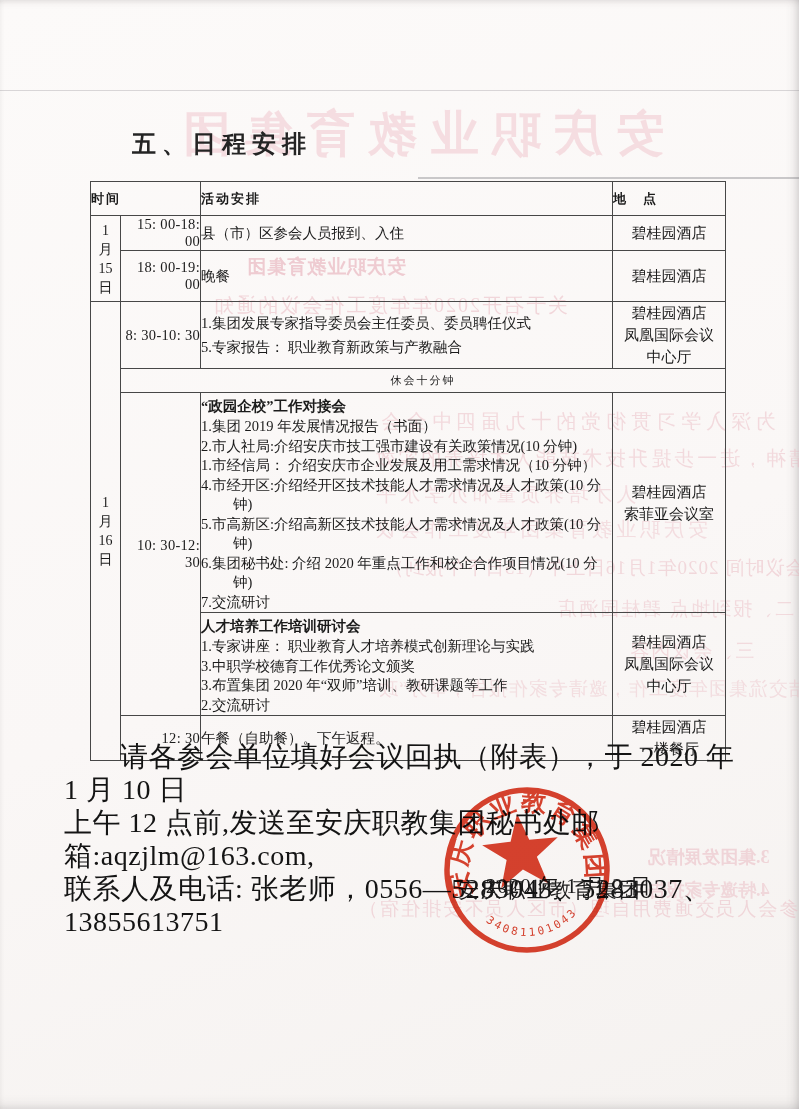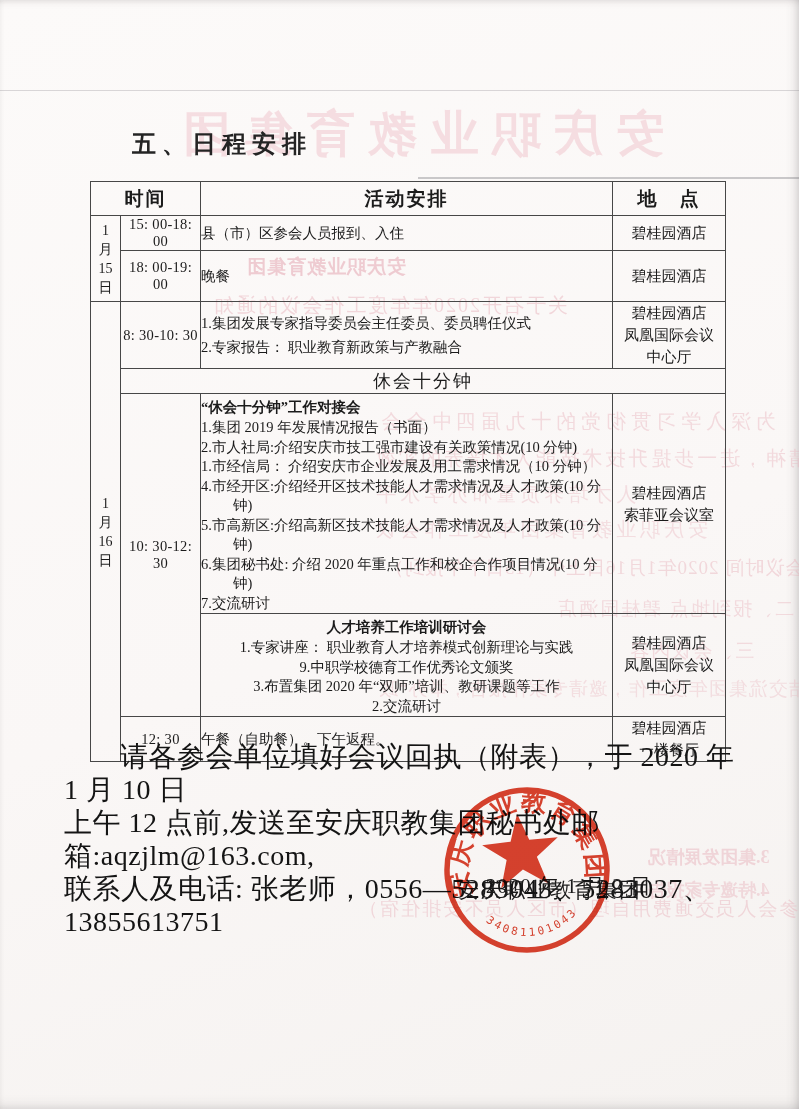--- a/index.html
+++ b/index.html
@@ -33,31 +33,31 @@
   .g12{left:648px;top:878px;font-size:18px;font-weight:bold;opacity:.4;}
   .g13{left:58px;top:896px;width:740px;font-size:19px;letter-spacing:2px;opacity:.42;}
   
   .content{position:relative;z-index:2;}
   .section-title{position:absolute;left:132px;top:128px;font-size:24px;font-weight:bold;
                  letter-spacing:6px;color:#242424;}
   table.schedule{position:absolute;left:90px;top:181px;border-collapse:collapse;table-layout:fixed;
                  width:635px;font-size:14.5px;color:#1b1b1b;}
   table.schedule td{border:1.5px solid #474747;padding:0;vertical-align:middle;background:transparent;}
   .col-date{width:30px;}.col-time{width:80px;}.col-act{width:412px;}.col-loc{width:113px;}
-  td.hdr{height:33px;text-align:center;font-weight:bold;font-size:19px;letter-spacing:2px;}
+  td.hdr{height:33px;text-align:left;font-weight:bold;font-size:13px;letter-spacing:2px;}
   td.date-cell{text-align:center;white-space:pre-line;line-height:19px;font-size:14px;}
-  td.time-cell{text-align:center;font-size:14.5px;letter-spacing:.3px;}
+  td.time-cell{text-align:right;font-size:14.5px;letter-spacing:.3px;}
   td.act-cell{padding:3px 8px 3px 10px;}
   td.loc-cell{text-align:center;white-space:pre-line;line-height:22px;font-size:15px;}
   tr.r1>td{height:26px;}
   tr.r2>td{height:50px;}
   tr.r3>td{height:58px;}
-  tr.rbreak>td{height:23px;text-align:center;font-size:18px;letter-spacing:2px;margin-top:44px;}
+  tr.rbreak>td{height:23px;text-align:center;font-size:11px;letter-spacing:2px;margin-top:44px;}
   tr.r4>td{height:216px;}
-  tr.r5>td{height:97px;text-align:center;}
+  tr.r5>td{height:97px;}
   tr.r6>td{height:37px;}
   td.v-top{vertical-align:top;}
   .act-line{line-height:24px;}
   .act-title{font-weight:bold;line-height:22px;padding-top:2px;}
   .item{padding-left:2.2em;text-indent:-2.2em;line-height:19.5px;}
   
   .closing{position:absolute;left:64px;top:740px;width:676px;font-size:28px;line-height:33px;
            color:#141414;letter-spacing:.5px;}
   .closing .cl:first-child{text-indent:2em;}
   
@@ -124,52 +124,52 @@
         <td class="loc-cell">碧桂园酒店</td>
       </tr>
       <tr class="r3">
         <td class="date-cell" rowspan="5">1
 月
 16
 日</td>
         <td class="time-cell">8: 30-10: 30</td>
         <td class="act-cell">
               <div class="act-line">1.集团发展专家指导委员会主任委员、委员聘任仪式</div>
-              <div class="act-line">2.专家报告： 职业教育新政策与产教融合</div>
+              <div class="act-line">5.专家报告： 职业教育新政策与产教融合</div>
             </td>
         <td class="loc-cell">碧桂园酒店
 凤凰国际会议
 中心厅</td>
       </tr>
       <tr class="rbreak">
         <td colspan="3">休会十分钟</td>
       </tr>
       <tr class="r4">
         <td class="time-cell" rowspan="2">10: 30-12: 30</td>
         <td class="act-cell v-top">
-          <div class="act-title">“休会十分钟”工作对接会</div>
+          <div class="act-title">“政园企校”工作对接会</div>
           <div>
                 <div class="item">1.集团 2019 年发展情况报告（书面）</div>
                 <div class="item">2.市人社局:介绍安庆市技工强市建设有关政策情况(10 分钟)</div>
                 <div class="item">1.市经信局： 介绍安庆市企业发展及用工需求情况（10 分钟）</div>
                 <div class="item">4.市经开区:介绍经开区技术技能人才需求情况及人才政策(10 分钟)</div>
                 <div class="item">5.市高新区:介绍高新区技术技能人才需求情况及人才政策(10 分钟)</div>
                 <div class="item">6.集团秘书处: 介绍 2020 年重点工作和校企合作项目情况(10 分钟)</div>
                 <div class="item">7.交流研讨</div>
               </div>
         </td>
         <td class="loc-cell">碧桂园酒店
 索菲亚会议室</td>
       </tr>
       <tr class="r5">
         <td class="act-cell v-top">
           <div class="act-title">人才培养工作培训研讨会</div>
           <div>
                 <div class="item">1.专家讲座： 职业教育人才培养模式创新理论与实践</div>
-                <div class="item">9.中职学校德育工作优秀论文颁奖</div>
+                <div class="item">3.中职学校德育工作优秀论文颁奖</div>
                 <div class="item">3.布置集团 2020 年“双师”培训、教研课题等工作</div>
                 <div class="item">2.交流研讨</div>
               </div>
         </td>
         <td class="loc-cell">碧桂园酒店
 凤凰国际会议
 中心厅</td>
       </tr>
       <tr class="r6">
         <td class="time-cell">12: 30</td>

